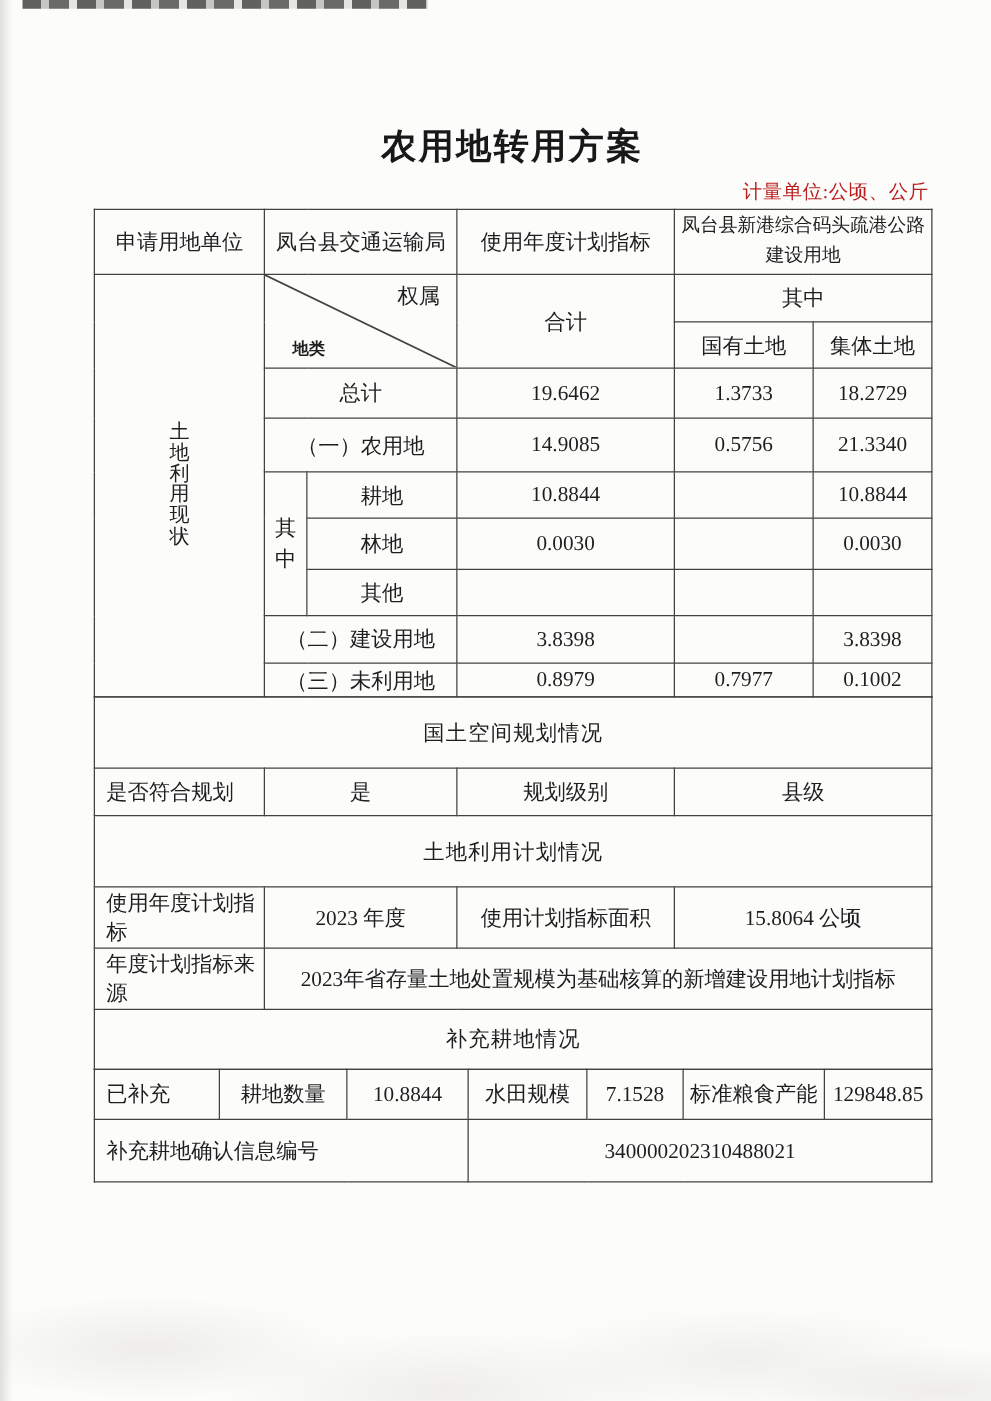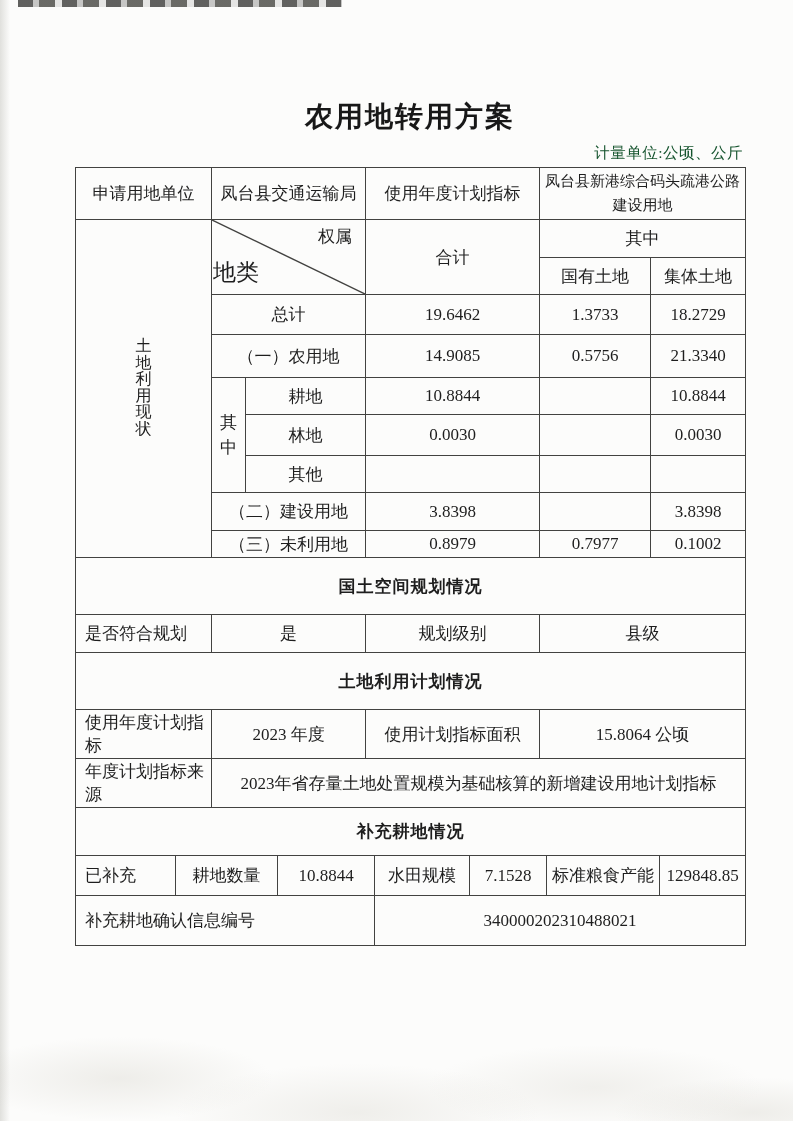--- a/index.html
+++ b/index.html
@@ -37,53 +37,53 @@
 
   .sheet { position: absolute; left: 75px; top: 98px; width: 670px; }
 
   .doc-title {
     margin: 0; text-align: center;
     font-size: 28px; font-weight: bold; letter-spacing: 2px;
     color: #181818;
   }
   .unit-note {
     text-align: right; font-size: 15.5px; letter-spacing: 0.5px;
-    margin: 7px 2px 3px 0; color: #14532d;
+    margin: 7px 2px 3px 0; color: #b91c1c;
   }
 
   table { border-collapse: collapse; table-layout: fixed; width: 670px; }
   .t2, .t3 { margin-top: -1px; }
   td {
     border: 1px solid #424240;
     text-align: center; vertical-align: middle;
     font-size: 17px; padding: 1px 2px;
     color: #1e1e1e;
     overflow: hidden;
   }
   td.small { font-size: 15px; line-height: 1.55; }
-  td.sect { font-weight: bold; letter-spacing: 1px; }
+  td.sect { font-weight: normal; letter-spacing: 1px; }
   td.tl { text-align: left; padding-left: 9px; }
 
   
   .vtext-tight {
     display: inline-block; width: 1.1em;
     word-break: break-all; line-height: 1.04;
     font-size: 16px; letter-spacing: 0;
   }
   .vtext {
     display: inline-block; width: 1.1em;
     word-break: break-all; line-height: 1.5;
     font-size: 17px;
   }
 
   
   td.diag { position: relative; padding: 0; margin-left: 40px; }
   td.diag svg { position: absolute; left: 0; top: 0; width: 100%; height: 100%; display: block; }
   .diag-tr { position: absolute; top: 5px; right: 13px; font-size: 17px; }
-  .diag-bl { position: absolute; bottom: 6px; left: 1px; font-size: 23px; }
+  .diag-bl { position: absolute; bottom: 6px; left: 22px; font-size: 13px; font-weight: bold; }
 </style>
 </head>
 <body>
 
 <div class="edge-shade"></div>
 <div class="bottom-noise"></div>
 <div class="top-smudge"></div>
 
 <div class="sheet">
 

